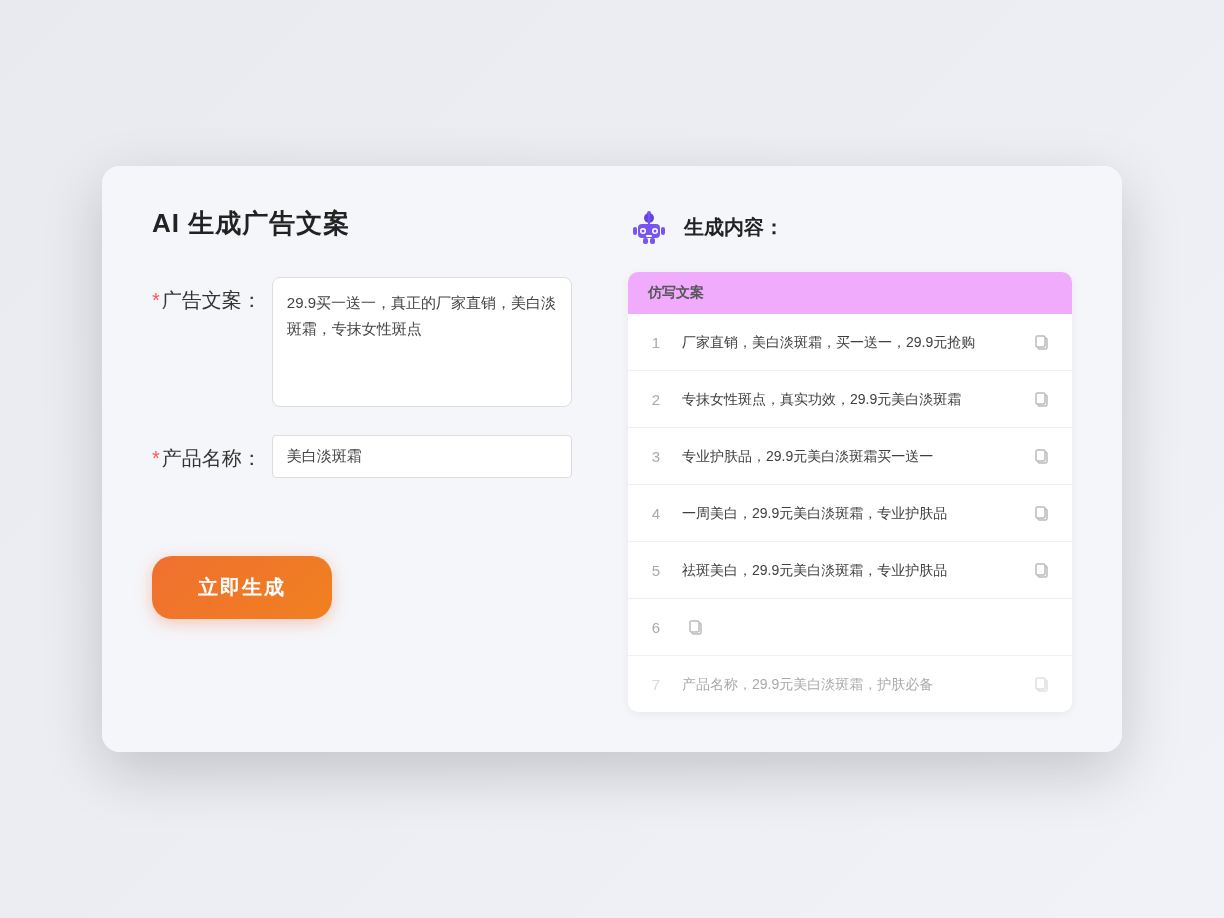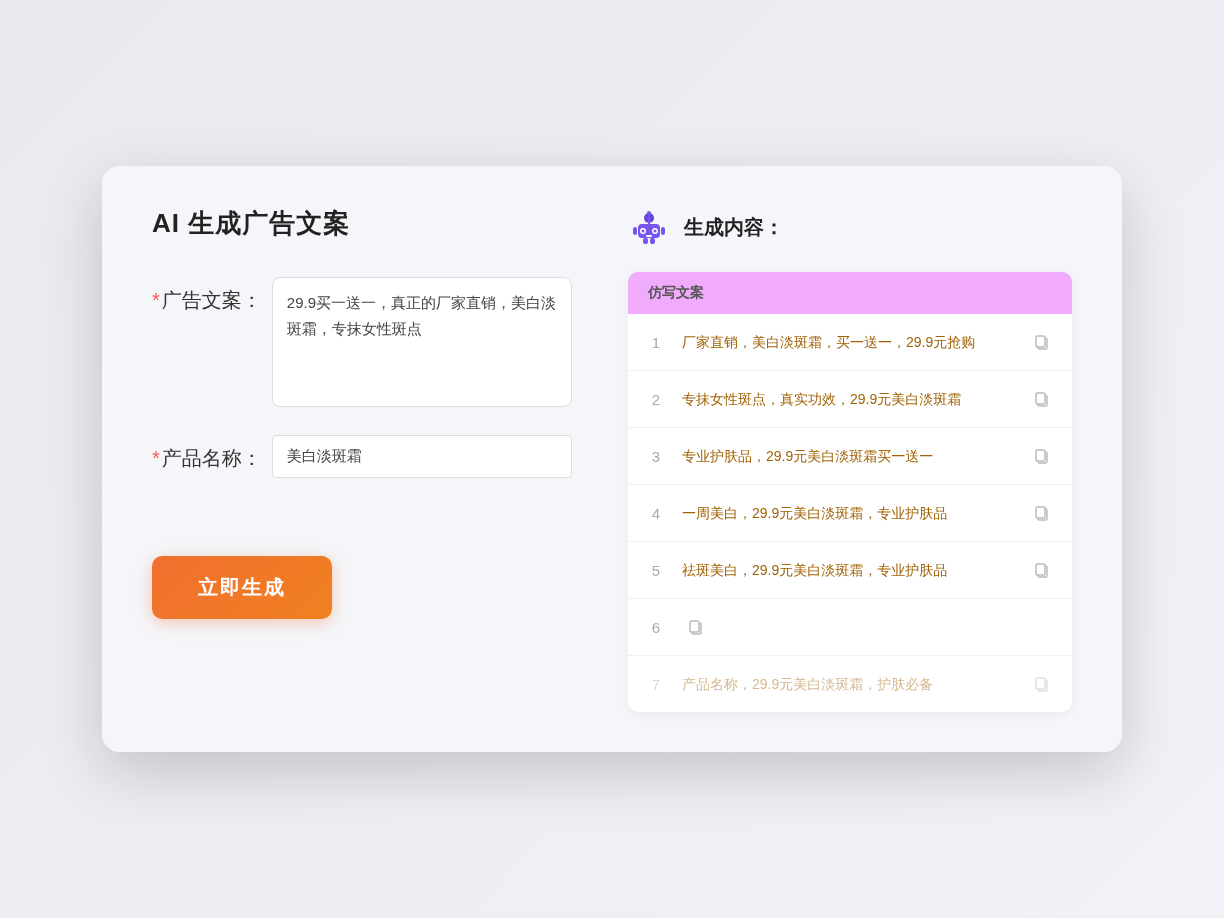--- a/index.html
+++ b/index.html
@@ -113,21 +113,21 @@
       color: #444;
       background: white;
       outline: none;
       font-family: inherit;
     }
     .generate-btn {
       margin-top: 50px;
       background: linear-gradient(135deg, #f07030, #f08020);
       color: white;
       border: none;
-      border-radius: 10px;
+      border-radius: 20px;
       padding: 18px 46px;
       font-size: 20px;
       font-weight: 600;
       cursor: pointer;
       letter-spacing: 2px;
       font-family: inherit;
       box-shadow: 0 4px 16px rgba(240,112,48,0.35);
     }
     
     .right-panel {
@@ -177,21 +177,21 @@
     }
     .row-num {
       font-size: 15px;
       color: #aaa;
       min-width: 24px;
       text-align: center;
     }
     .row-text {
       flex: 1;
       font-size: 14px;
-      color: #a16207;
+      color: #404040;
       line-height: 1.5;
     }
     .copy-icon {
       width: 28px;
       height: 28px;
       display: flex;
       align-items: center;
       justify-content: center;
       cursor: pointer;
       color: #bbb;

